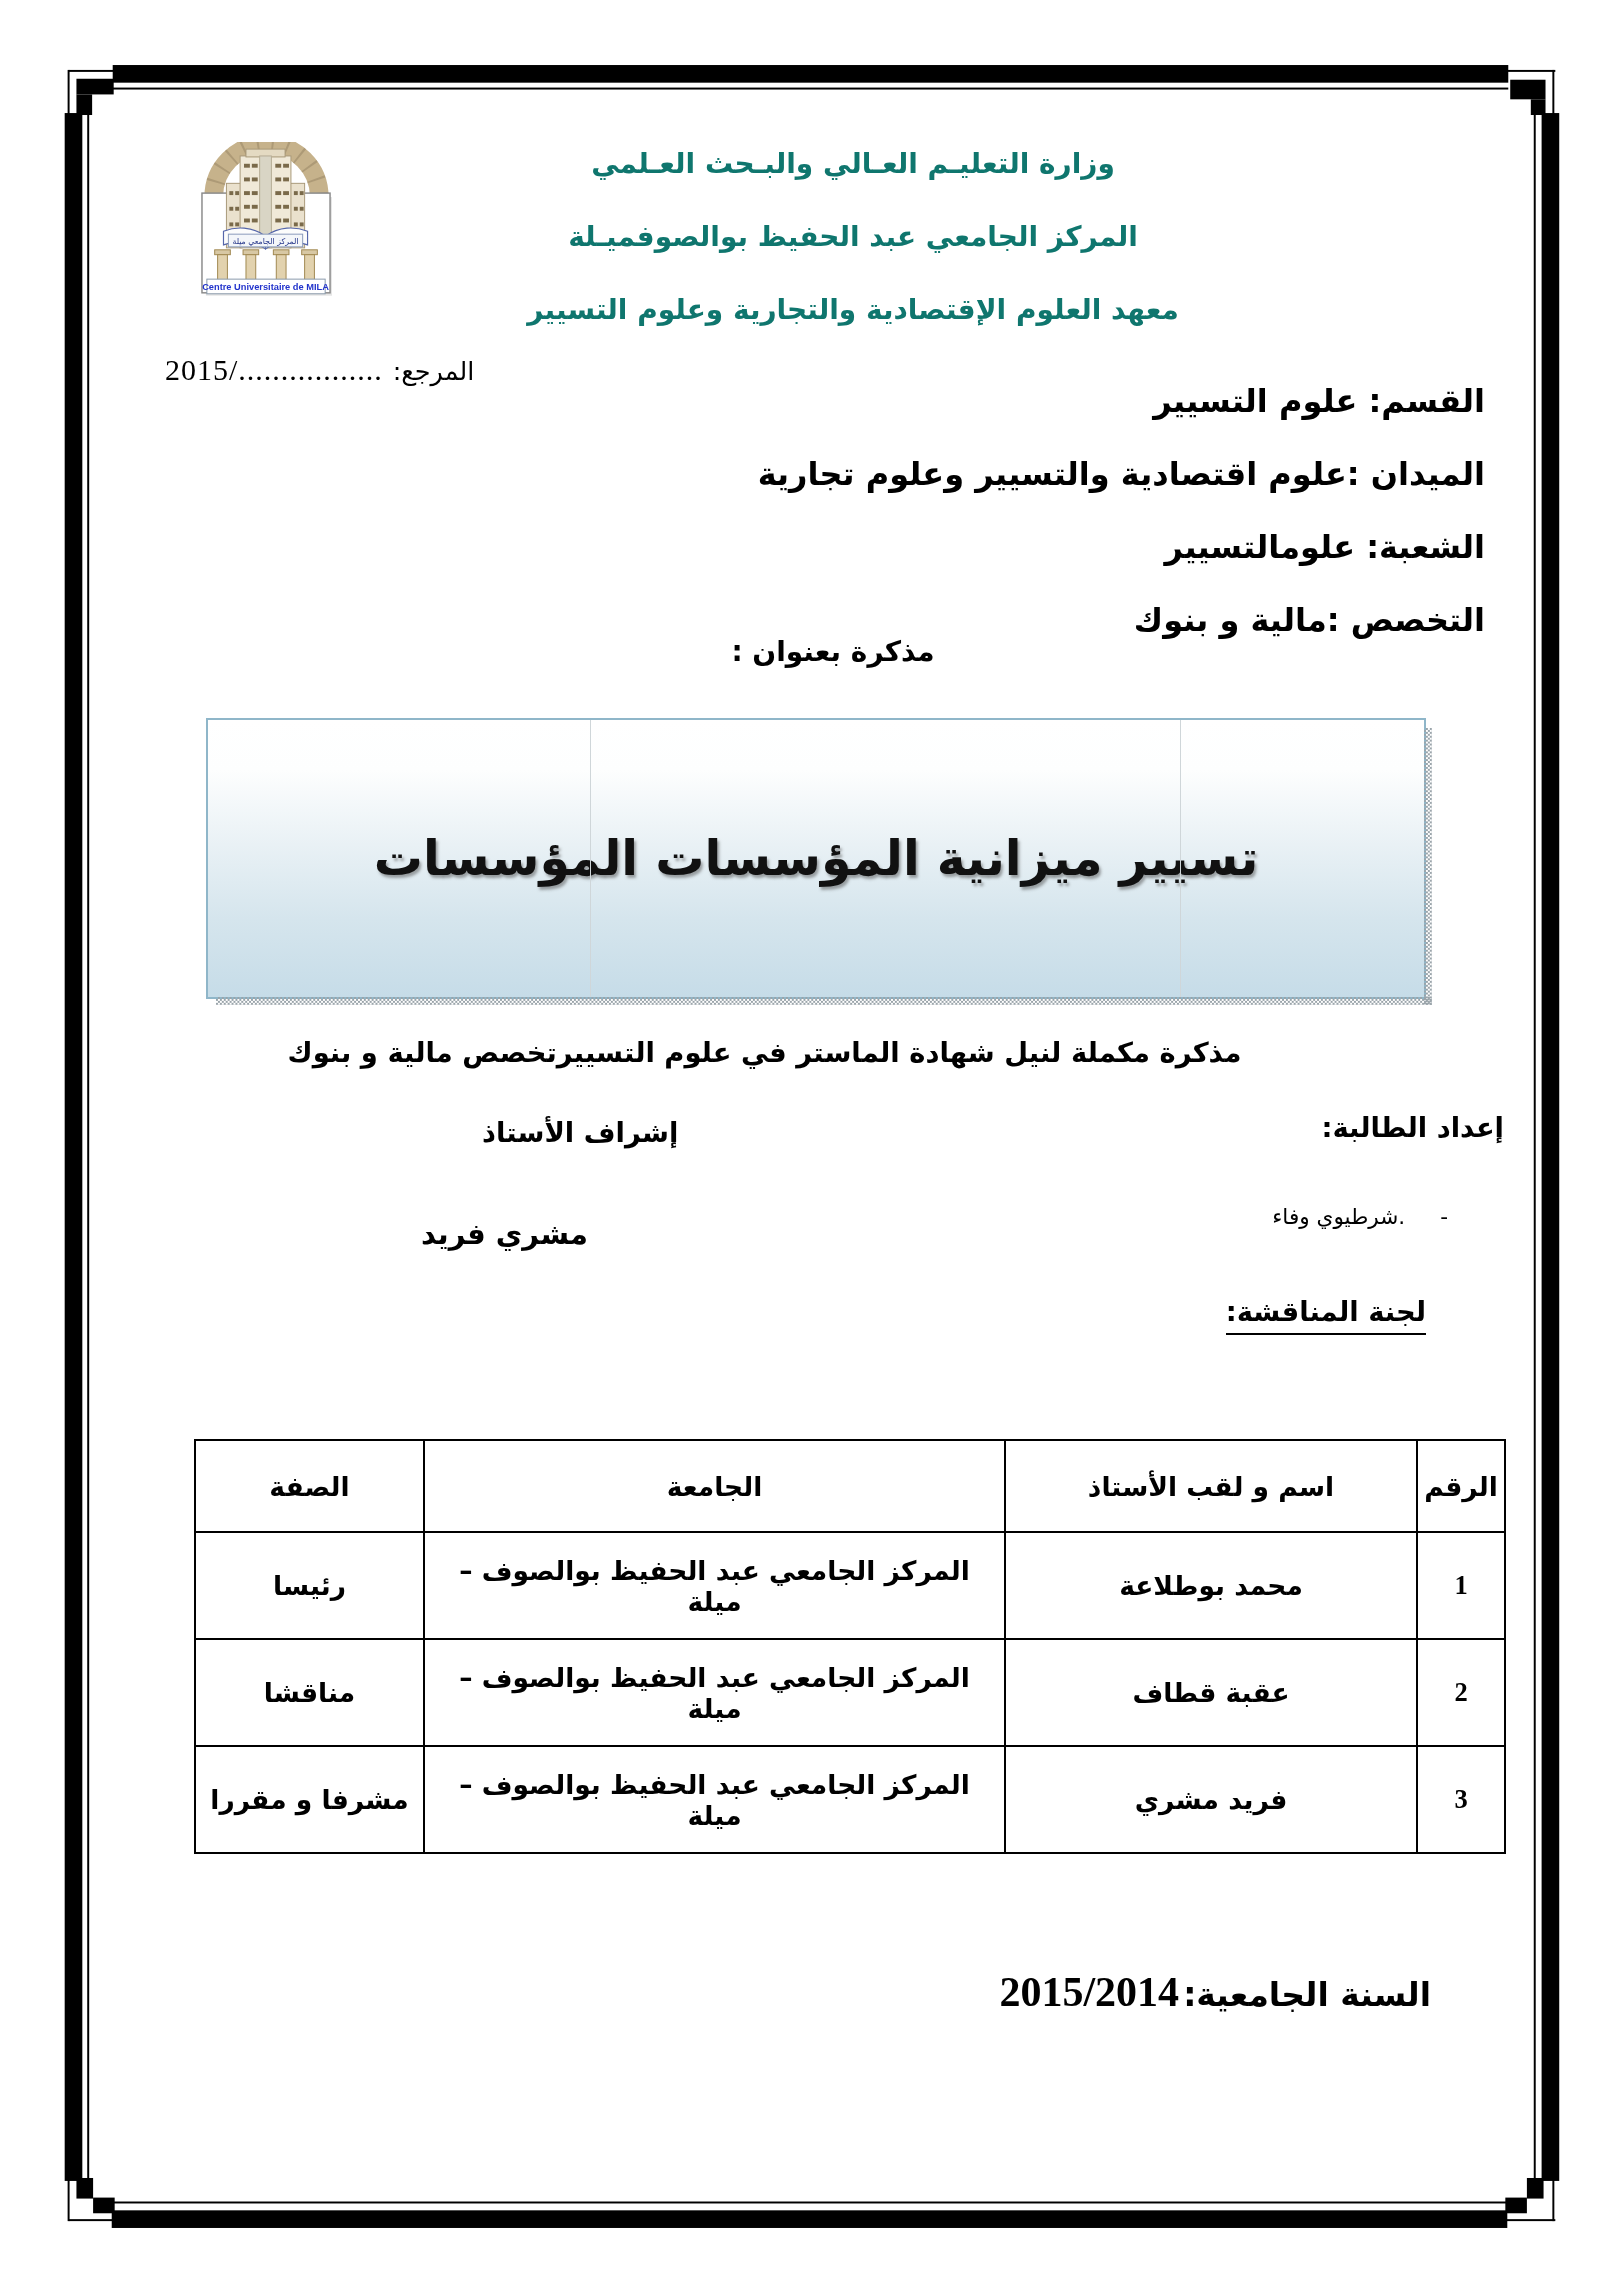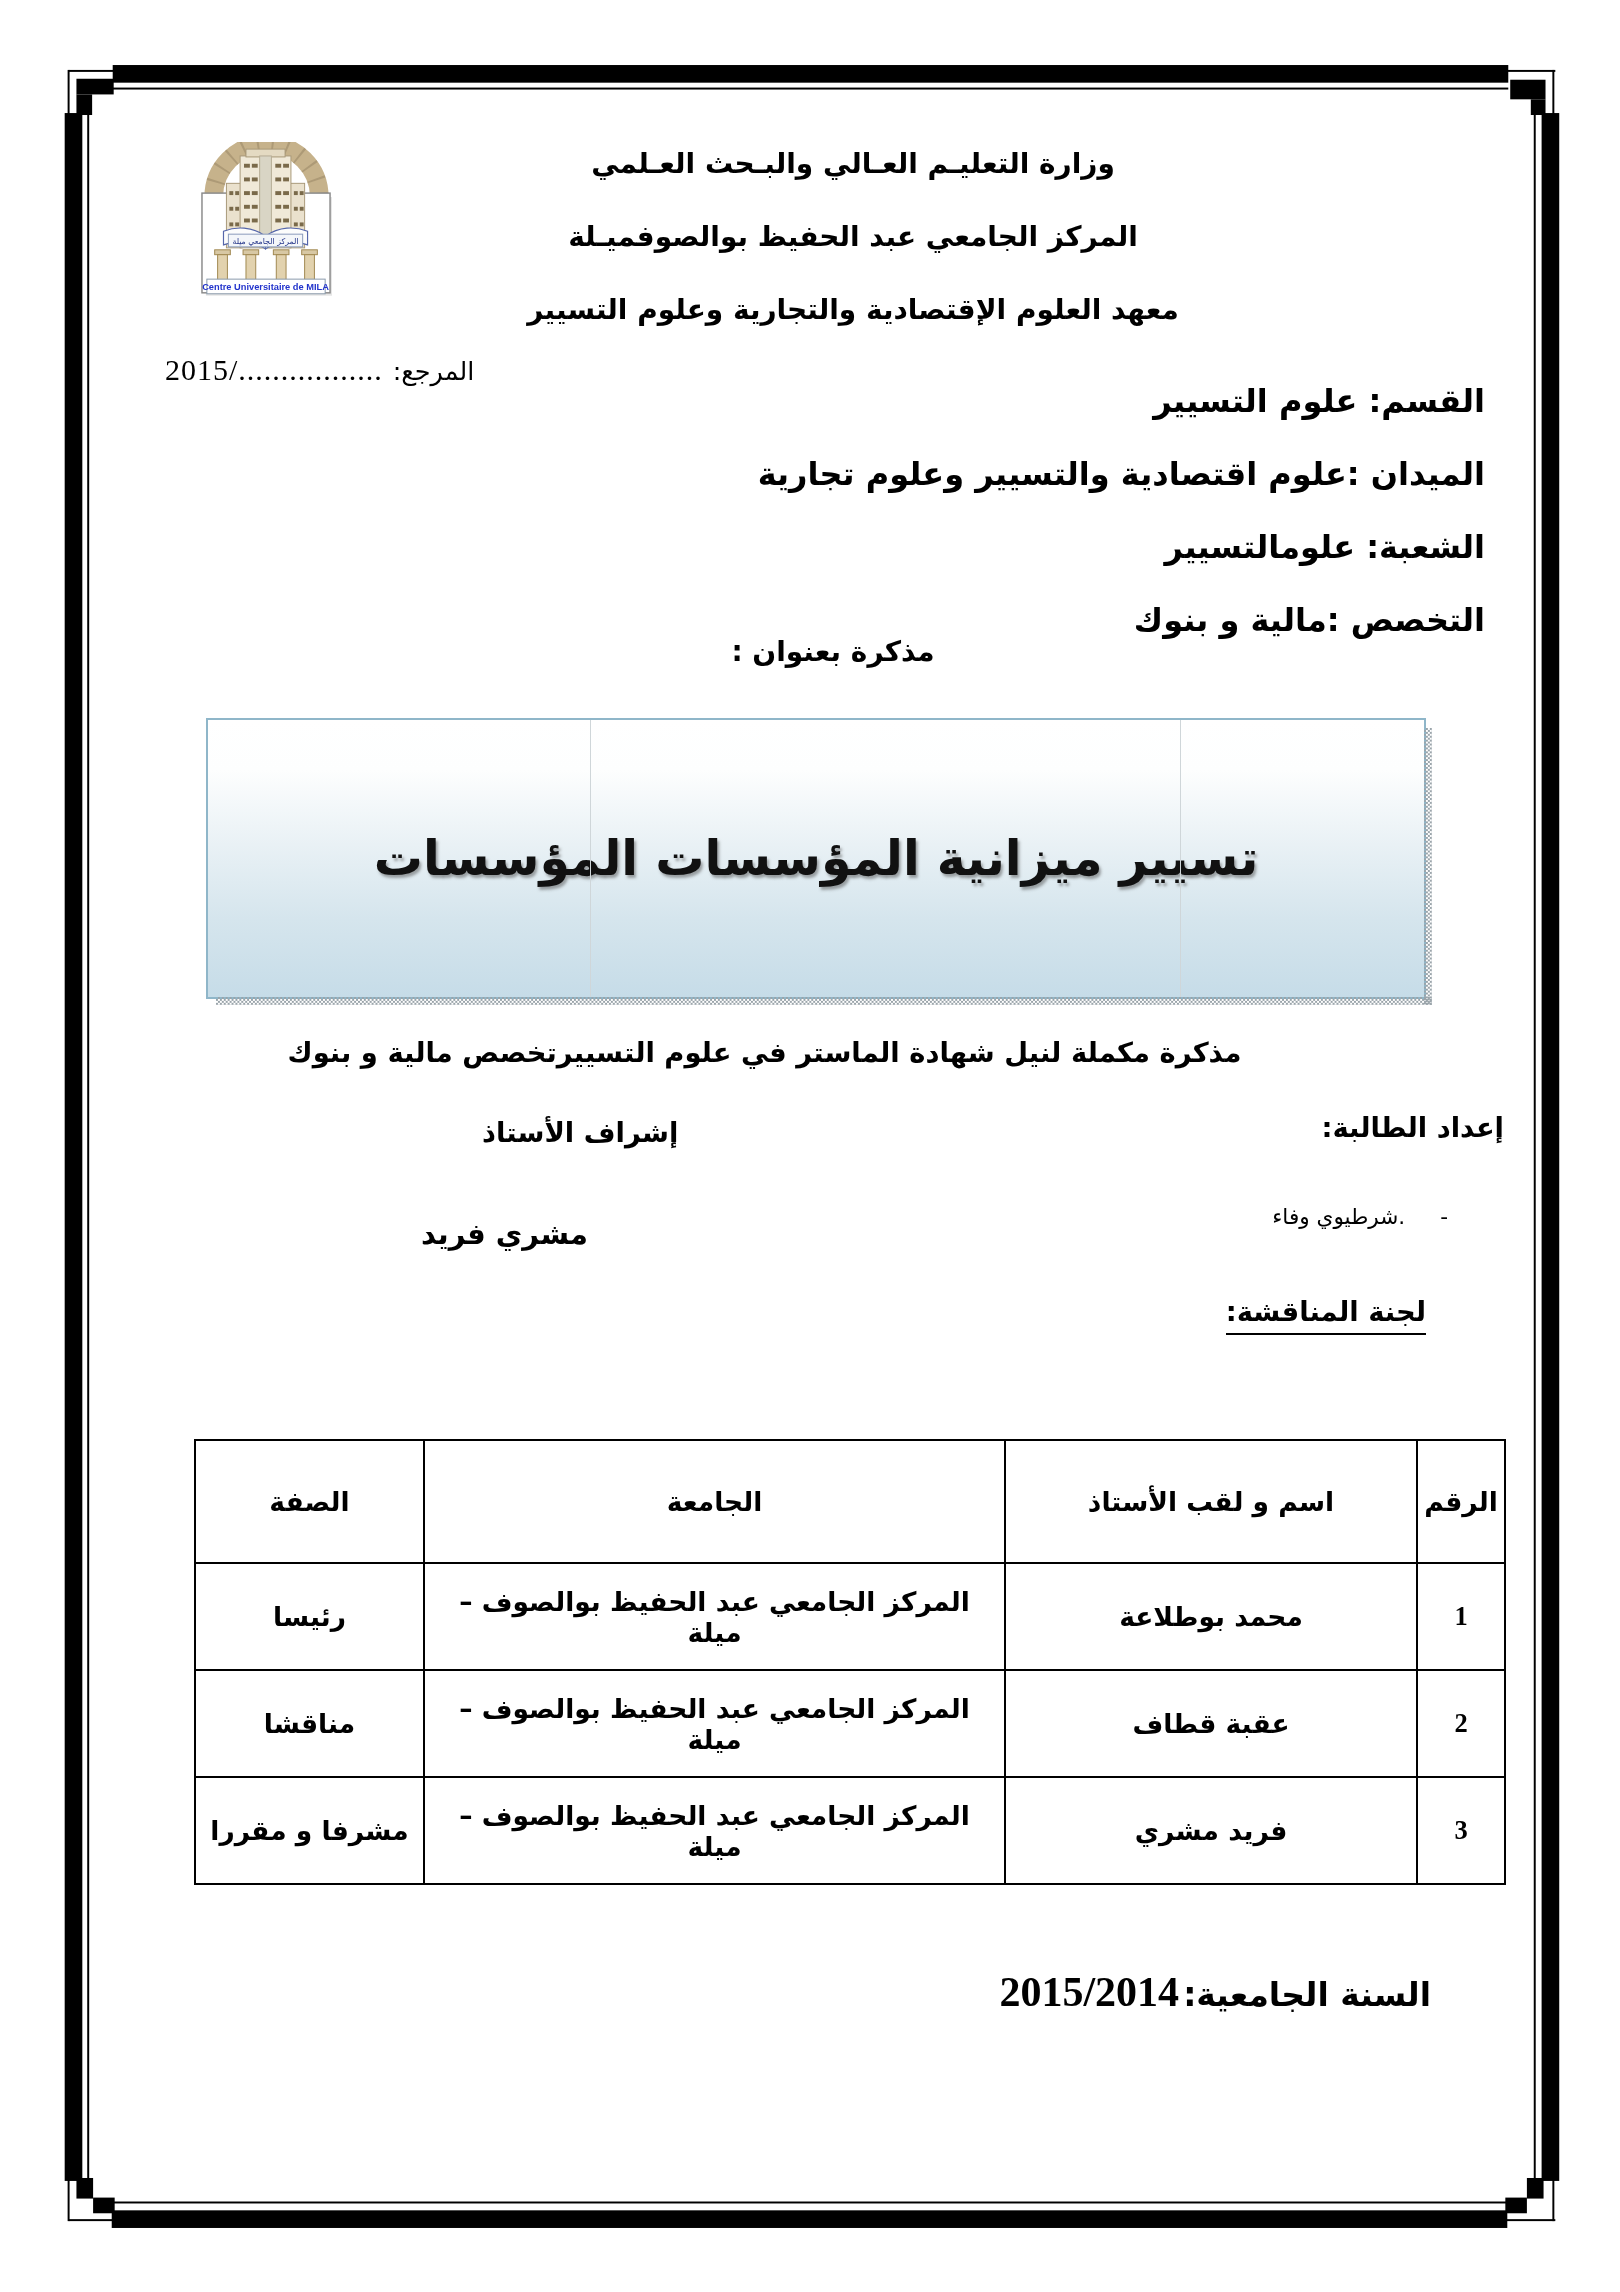--- a/index.html
+++ b/index.html
@@ -9,21 +9,21 @@
   }
   .frame { position:absolute; inset:0; pointer-events:none; }
 
   
   .logo { position:absolute; left:201px; top:142px; width:131px; height:155px; }
 
   
   .header-block {
     position:absolute; left:265px; top:127px; width:1176px;
     text-align:center; direction:rtl;
-    font-weight:bold; font-size:28px; line-height:73px; color:#000000;
+    font-weight:bold; font-size:28px; line-height:73px; color:#0f766e;
   }
 
   
   .ref-line {
     position:absolute; left:165px; top:353px;
     display:flex; align-items:baseline; gap:9.8px; direction:ltr;
   }
   .ref-value { font-family:"Liberation Serif", serif; font-size:30px; letter-spacing:1px; }
   .ref-label { direction:rtl; font-size:25.5px; }
 
@@ -82,21 +82,21 @@
 
   
   table.committee {
     position:absolute; left:194px; top:1439px; width:1310px;
     border-collapse:collapse; direction:rtl; table-layout:fixed;
   }
   table.committee th, table.committee td {
     border:2px solid #000; text-align:center; vertical-align:middle;
     font-weight:bold; font-size:26.5px; color:#000; padding:3.9px;
   }
-  table.committee th { height:123px; vertical-align:middle; }
+  table.committee th { height:92px; vertical-align:middle; }
   table.committee td { height:107px; }
   col.c-num { width:88px; } col.c-name { width:412px; }
   col.c-univ { width:581px; } col.c-role { width:229px; }
   td.num-cell { font-family:"Liberation Serif", serif; font-size:31px; font-weight:normal; }
 
   .year-line {
     position:absolute; right:189px; top:1968px;
     display:flex; direction:ltr; align-items:baseline; gap:4px;
   }
   .year-value { font-family:"Liberation Serif", serif; font-weight:bold; font-size:42px; }

